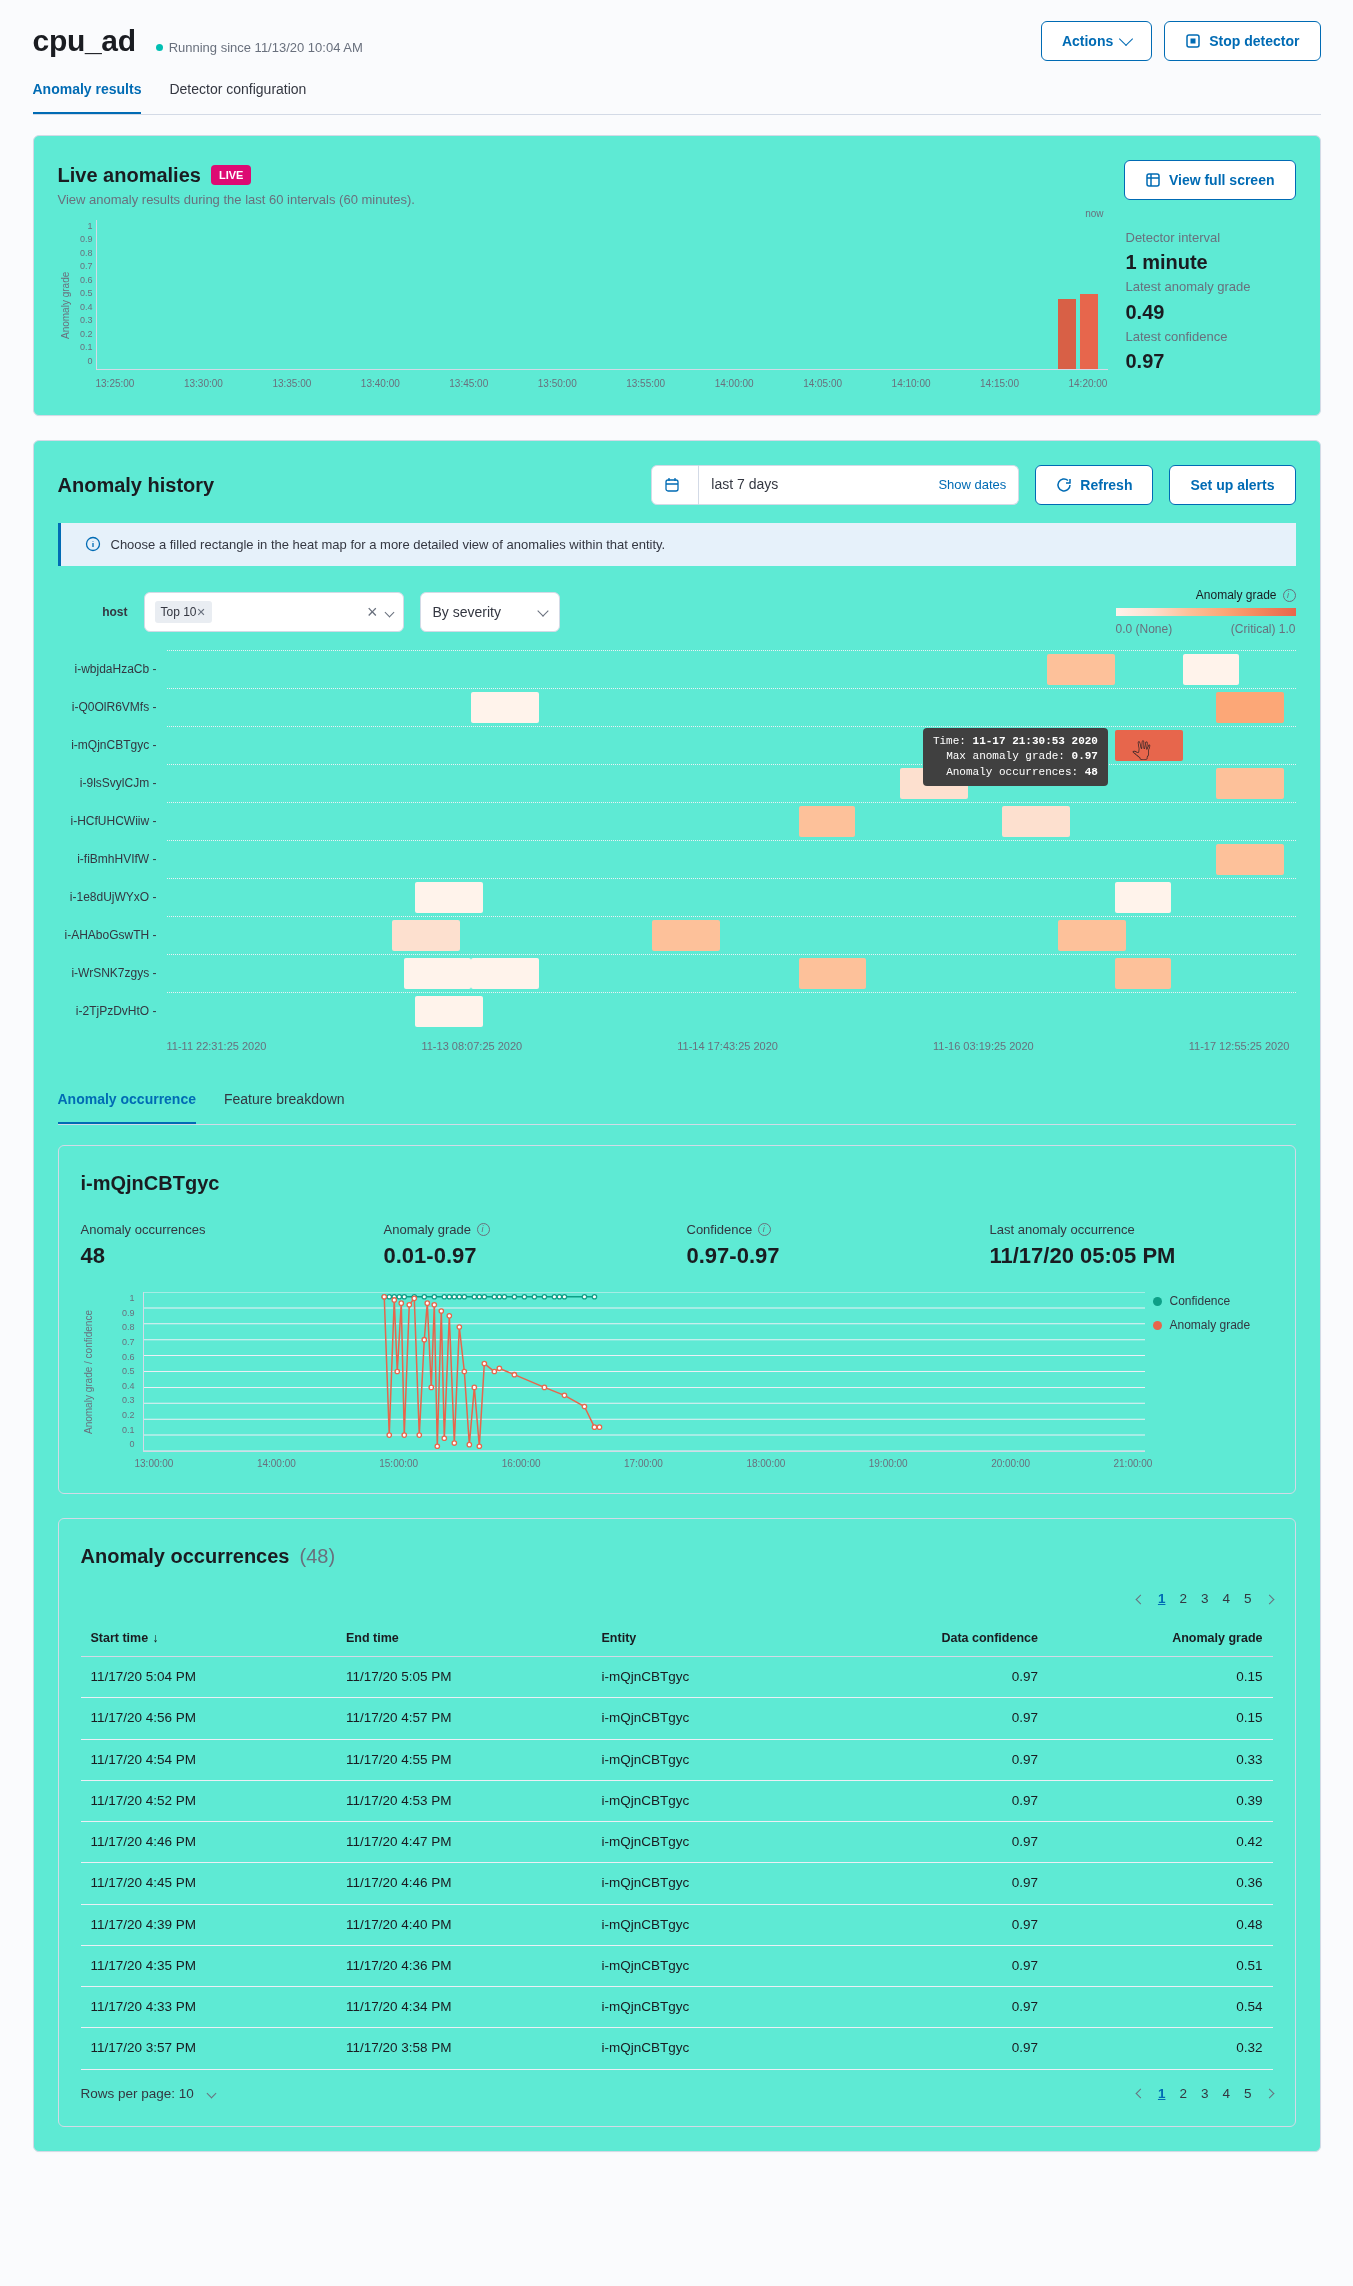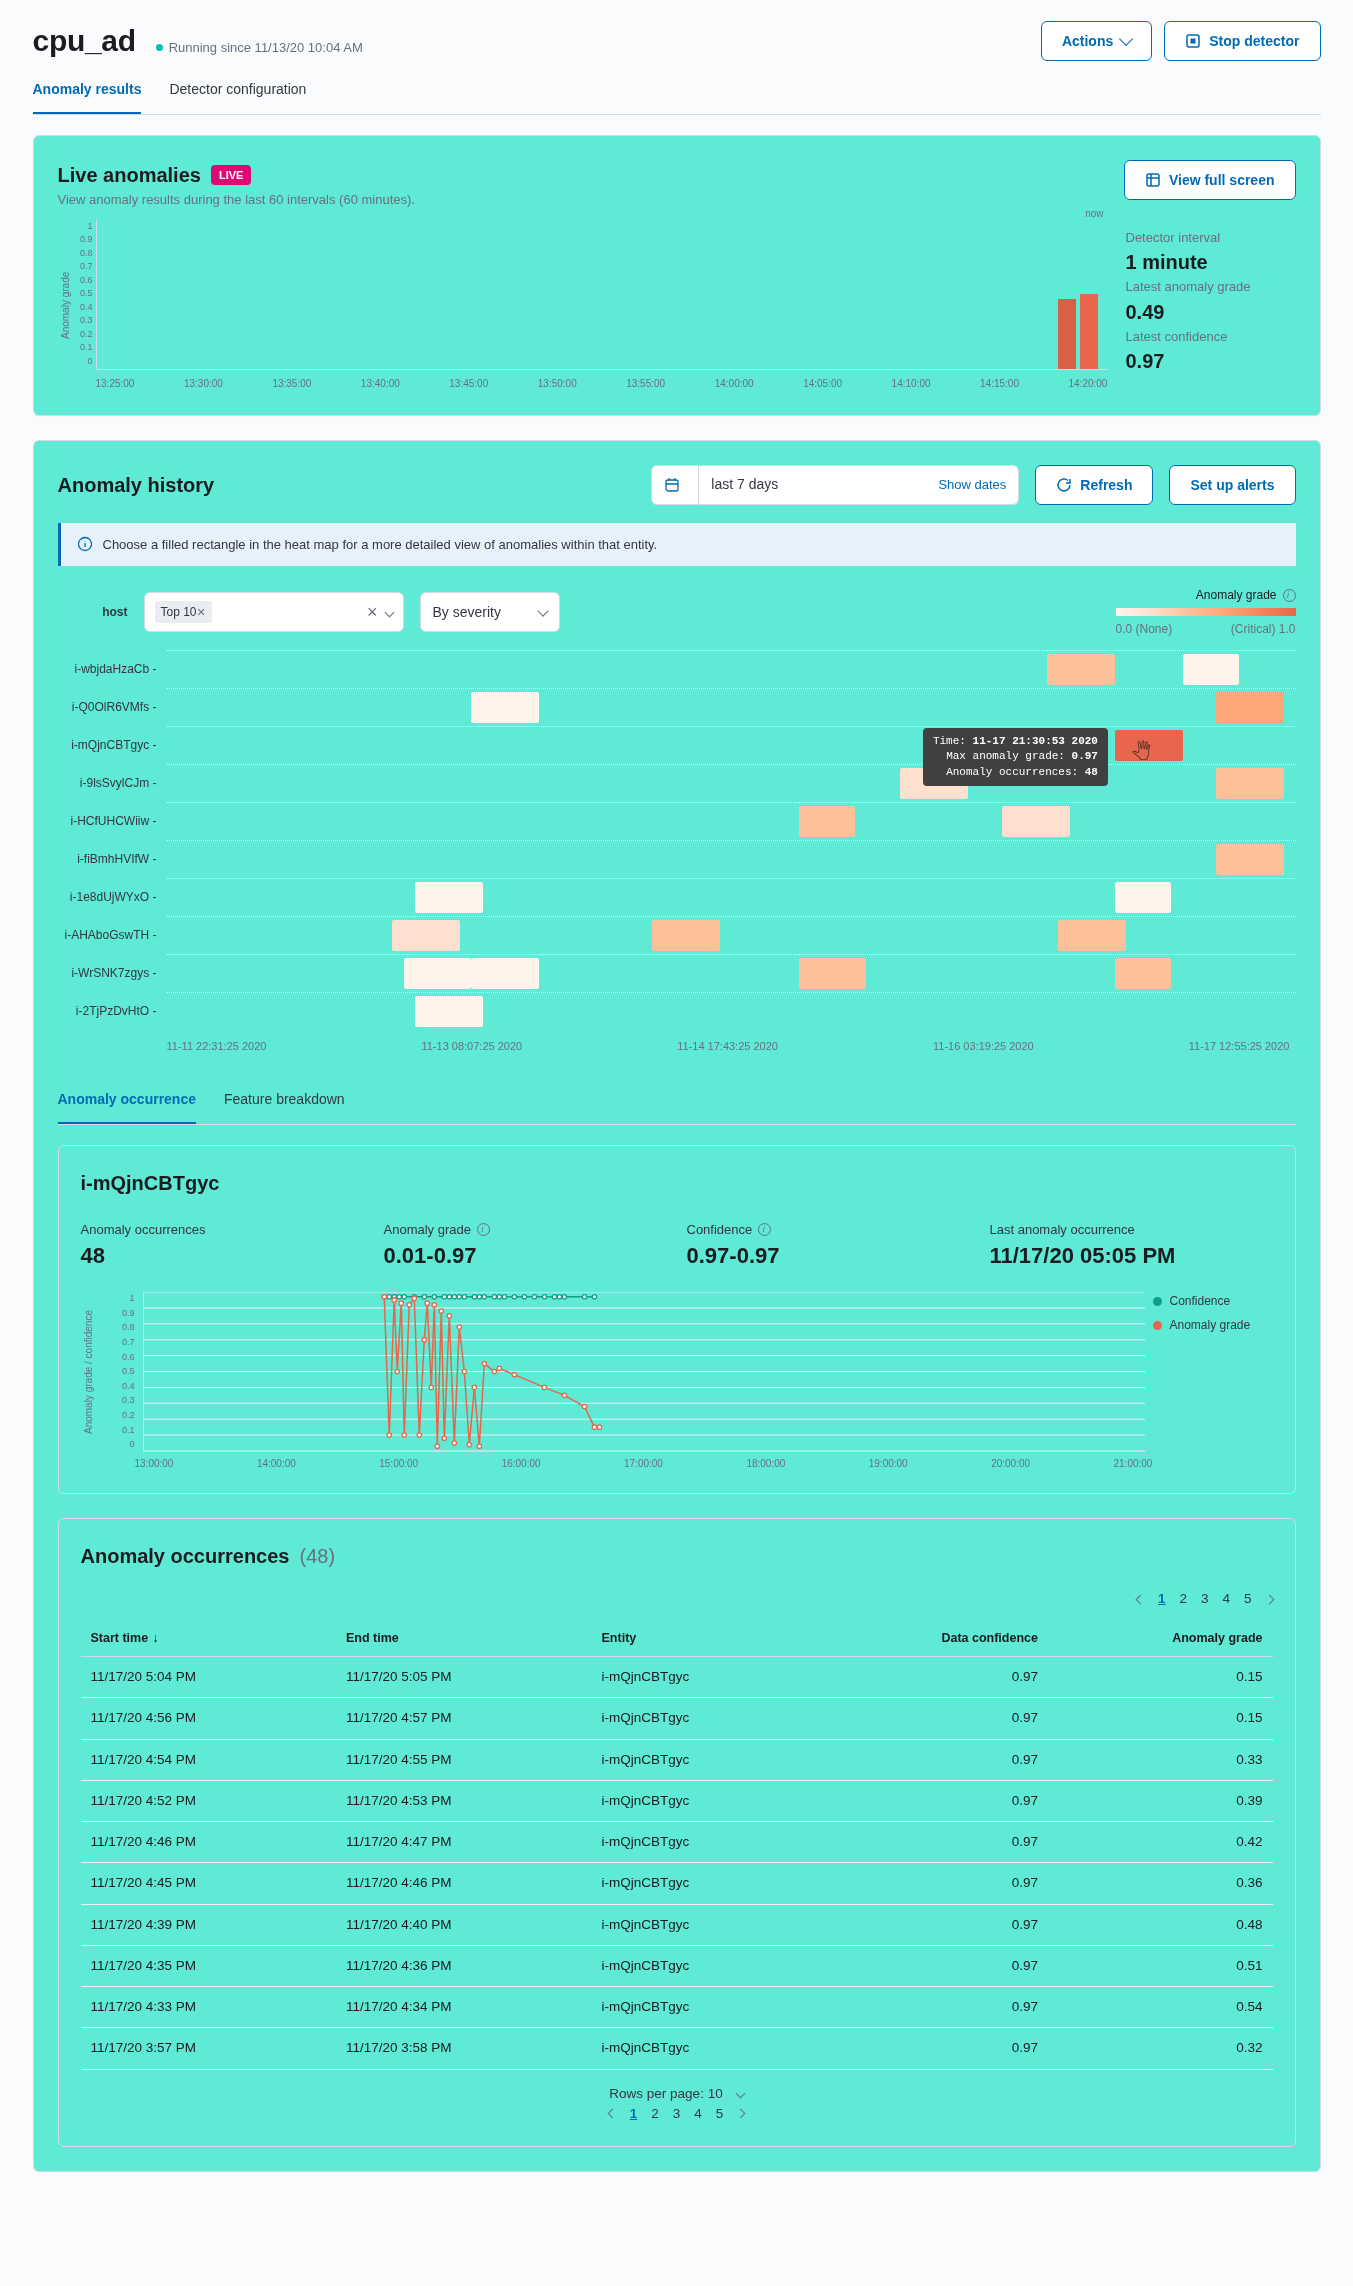--- a/index.html
+++ b/index.html
@@ -43,21 +43,21 @@
   .live-bars div{ width:18px; background:#e7664c;}
   .stats{ display:flex; flex-direction:column; gap:2px; font-size:13px; color:var(--text2); padding-top:8px;}
   .stats .big{ color:var(--text); font-size:20px; font-weight:700; line-height:1.3;}
   .toolbar{ display:flex; align-items:center; justify-content:space-between; margin-bottom:18px;}
   .date-group{ display:flex; align-items:center; gap:0;}
   .date-btn{ display:flex; align-items:center; background:#fff; border:1px solid var(--border); height:40px; padding:0 12px; cursor:pointer;}
   .date-btn:first-child{ border-radius:6px 0 0 6px; color:var(--blue);}
   .date-btn.range{ border-left:0; border-radius:0 6px 6px 0; flex:1; gap:14px; color:var(--text3); justify-content:space-between; min-width:320px;}
   .link{ color:var(--blue); font-size:13px; cursor:pointer;}
   .ctrl-row{ display:flex; gap:16px; align-items:center;justify-content:flex-end; }
-  .callout{ background:var(--lightblue); border-left:3px solid var(--blue); padding:12px 16px; color:var(--text3); font-size:13px; display:flex; align-items:center; gap:10px; margin-bottom:20px;}
+  .callout{ background:var(--lightblue); border-left:3px solid var(--blue); padding:12px 24px; color:var(--text3); font-size:13px; display:flex; align-items:center; gap:10px; margin-bottom:20px;}
   .controls-row{ display:flex; align-items:center; gap:16px; margin-bottom:12px;}
   .field-label{ font-size:12px; font-weight:600; color:var(--text3); width:70px; text-align:right;}
   .combobox{ display:flex; align-items:center; border:1px solid var(--border); background:#fff; border-radius:6px; height:40px; padding:0 10px; gap:8px; min-width:260px;}
   .tag{ background:#E9EDF2; border-radius:3px; padding:2px 6px; font-size:12px; display:inline-flex; align-items:center; color:var(--text3);}
   .tag-x{ font-size:11px; color:var(--text2); cursor:pointer;}
   .combobox .spacer{flex:1;}
   .combobox .x{ color:var(--text2); font-size:18px; cursor:pointer; line-height:1;}
   .sel{ border:1px solid var(--border); background:#fff; border-radius:6px; height:40px; padding:0 12px; display:flex; align-items:center; gap:38px; color:var(--text3); font-size:14px; cursor:pointer; }
   .sel .chev{ width:8px; height:8px; border:solid var(--text2); border-width:0 1.5px 1.5px 0; transform:rotate(45deg); margin-top:-3px;}
   .legend-scale{ margin-left:auto; text-align:right; font-size:12px; }
@@ -90,21 +90,21 @@
   .dot{ width:9px; height:9px; border-radius:50%;}
   .lc-xaxis{ display:flex; justify-content:space-between; font-size:10px; color:var(--text2); padding:4px 120px 0 54px;}
   .occ-panel{ border:1px solid var(--border); border-radius:6px; padding:22px;}
   .table{ width:100%; border-collapse:collapse; font-size:13.5px;}
   .table th{ text-align:left; font-weight:600; font-size:12.5px; padding:8px 10px; border-bottom:1px solid var(--border); color:var(--text);}
   .table th.r, .table td.r{ text-align:right;}
   .table td{ padding:10px 10px; border-bottom:1px solid #eceff5;}
   .pager{ display:flex; align-items:center; gap:14px; font-size:13.5px; color:var(--text3);}
   .pager .active{ color:var(--blue); font-weight:700; text-decoration:underline;}
   .pager .pg{ cursor:pointer;}
-  .table-foot{ display:flex; justify-content:space-between; align-items:center; padding-top:14px;flex-direction:column;}
+  .table-foot{ display:flex; justify-content:space-between; align-items:center; padding-top:14px;}
   .sort-ic{ display:inline-block; margin-left:4px;}
   .pager-top{ display:flex; justify-content:flex-end; margin-bottom:12px;}
   .chev-sm{ width:7px; height:7px; border:solid var(--text2); border-width:0 1.5px 1.5px 0; display:inline-block;}
   .chev-l{ transform:rotate(135deg);} .chev-r{ transform:rotate(-45deg);}
 </style>
 </head>
 <body>
 
 <div class="page">
   <div class="header-row">

